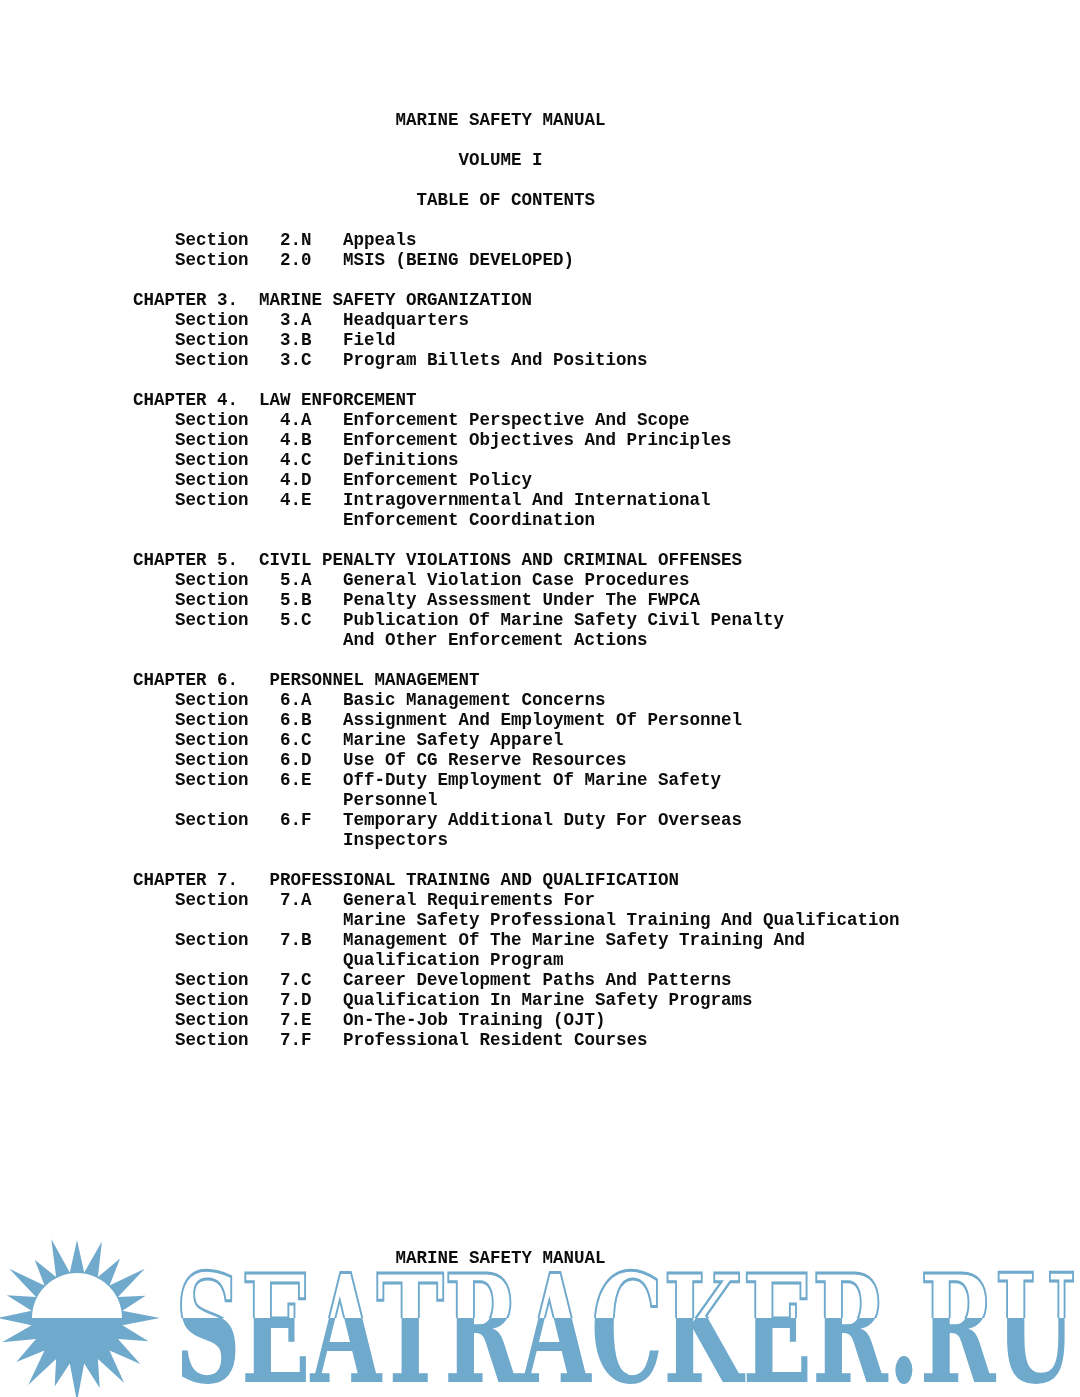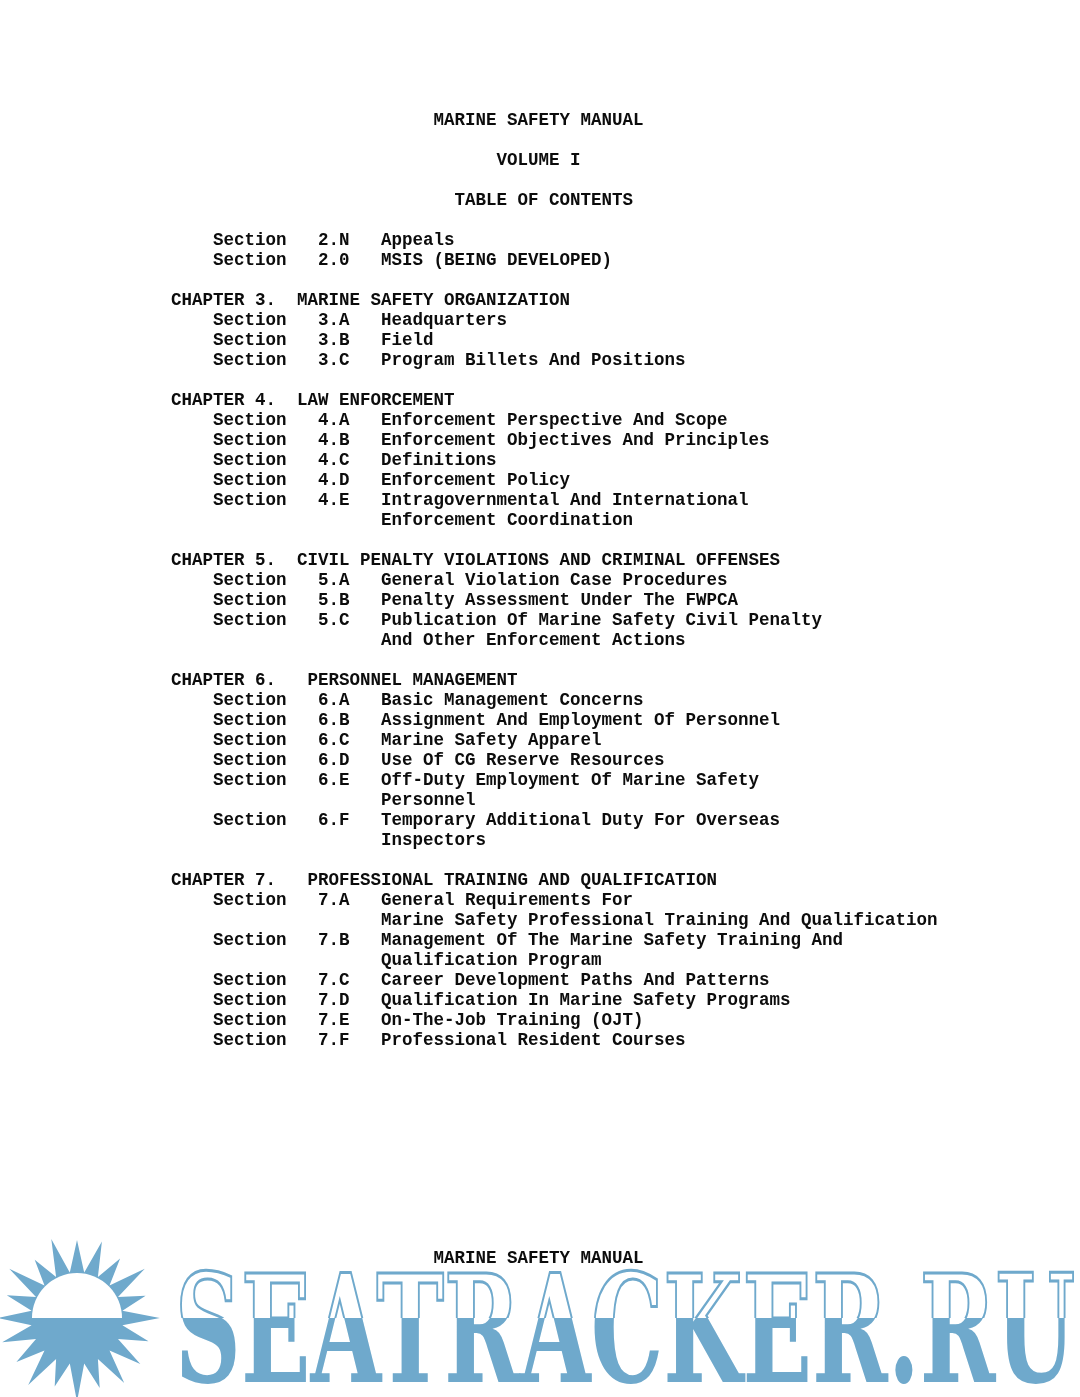--- a/index.html
+++ b/index.html
@@ -15,21 +15,21 @@
   .mono-block {
     position: absolute;
     white-space: pre;
     font-family: "Liberation Mono", monospace;
     font-size: 17.5px;
     line-height: 20px;
     font-weight: 700;
     color: #0c0c0c;
     z-index: 2;
   }
-  .mono-block .line { height: 20px; margin-left: 38px; }
+  .mono-block .line { height: 20px; }
   #toc-block { left: 133px; top: 110px; }
   #footer-block { left: 133px; top: 1248px; }
   .watermark-svg {
     position: absolute;
     left: 0; top: 0;
     width: 1080px; height: 1397px;
     z-index: 1;
   }
   .wm-text {
     font-family: "DejaVu Serif", serif;

